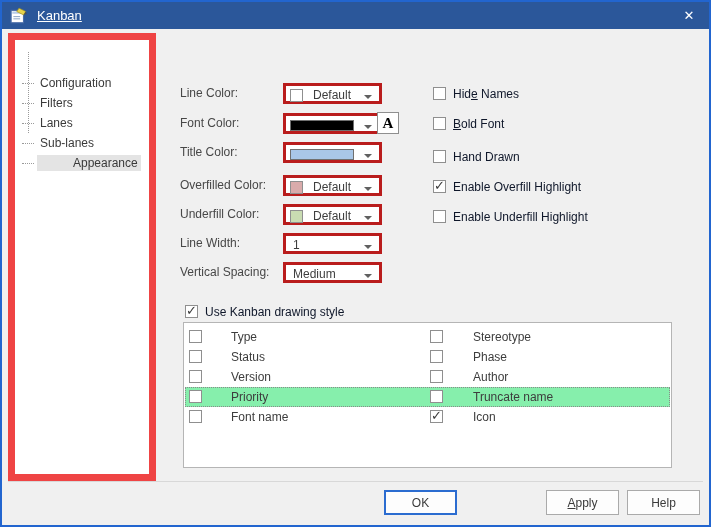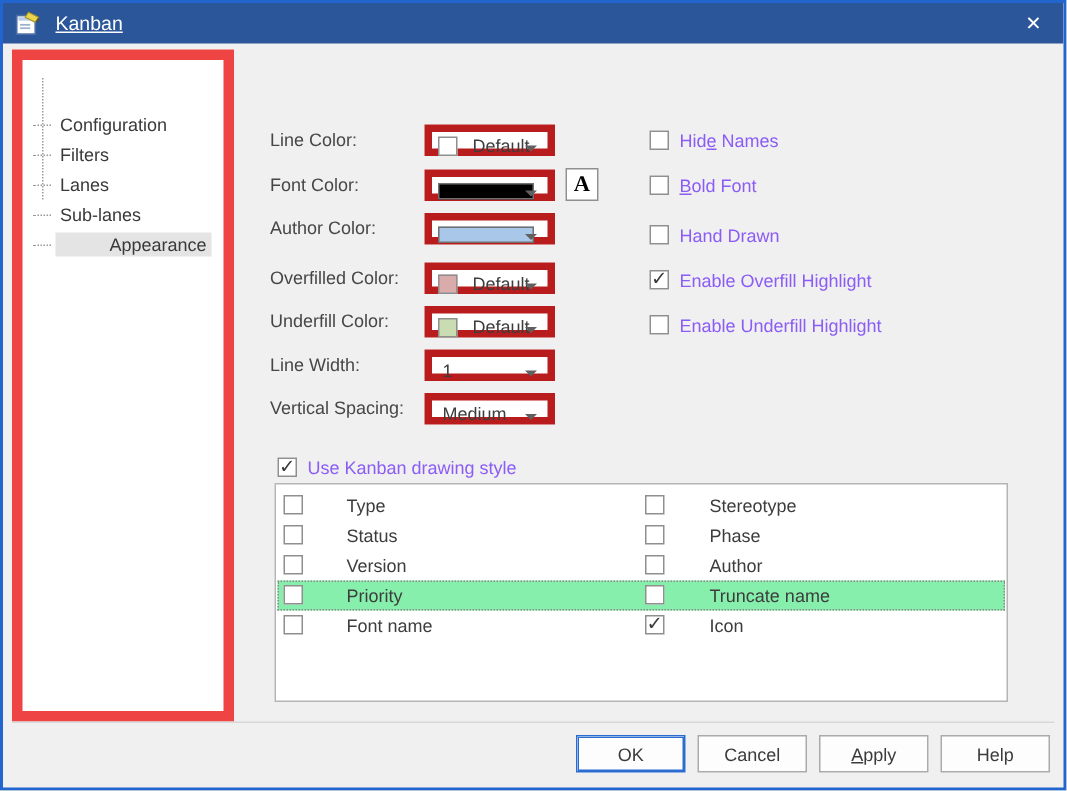--- a/index.html
+++ b/index.html
@@ -32,22 +32,22 @@
   .tree-item {
     position:absolute; left:7px; height:20px; display:flex; align-items:center;
     cursor:default; white-space:nowrap;
   }
   .tree-stub { width:12px; height:0; border-top:1px dotted #9a9a9a; margin-right:3px; }
   .tree-label { padding:1px 3px; color:#3a3a3a; }
   .tree-item.selected .tree-label { background:#e4e4e4;padding-left:36px; }
 
   .form-label { position:absolute; left:178px; height:21px; line-height:21px; color:#474747; }
   .combo {
-    position:absolute; left:281px; width:87px; height:21px;
-    background:#ffffff; border:5px solid #b91c1c; cursor:default;
+    position:absolute; left:281px; width:99px; height:21px;
+    background:#ffffff; border:3px solid #b91c1c; cursor:default;
   }
   .combo-arrow {
     position:absolute; right:7px; top:9px; width:0; height:0;
     border-left:4px solid transparent; border-right:4px solid transparent;
     border-top:4px solid #606060;
   }
   .combo-chip {
     position:absolute; left:4px; top:3px; width:13px; height:13px;
     border:1px solid #8f8f8f; background:#ffffff;
   }
@@ -64,21 +64,21 @@
     line-height:20px; color:#000000; cursor:pointer;
   }
   .checkrow { position:absolute; display:flex; align-items:center; height:15px; cursor:default; }
   .checkbox {
     width:13px; height:13px; background:#ffffff; border:1px solid #8f8f8f;
     position:relative; flex:0 0 auto;
   }
   .checkbox .glyph {
     position:absolute; left:0px; top:-3px; font-size:13px; color:#3a3a3a;
   }
-  .checkrow .cb-label { margin-left:7px; color:#8b5cf6; white-space:nowrap;text-align:center; }
+  .checkrow .cb-label { margin-left:7px; color:#0f172a; white-space:nowrap;text-align:center; }
   .mn { text-decoration:underline; }
 
   .list-box {
     position:absolute; left:181px; top:320px; width:489px; height:146px;
     background:#ffffff; border:1px solid #b5b5b5;
   }
   .list-row { position:absolute; left:1px; right:1px; height:20px; }
   .list-row.highlighted { background:#86efac; outline:1px dotted #8a8a8a; outline-offset:-1px; }
   .list-cell-check { position:absolute; top:3px; }
   .list-cell-label { position:absolute; top:3px; color:#3d3d3d; white-space:nowrap; }
@@ -144,21 +144,21 @@
     <span class="combo-arrow"></span>
   </div>
 
   <span class="form-label" style="top:111px">Font Color:</span>
   <div class="combo" style="top:111px">
     <span class="combo-bar" style="background: rgb(0, 0, 0);"></span>
     <span class="combo-arrow"></span>
   </div>
   <div class="font-btn">A</div>
 
-  <span class="form-label" style="top:140px">Author Color:</span>
+  <span class="form-label" style="top:140px">Title Color:</span>
   <div class="combo" style="top:140px">
     <span class="combo-bar" style="background: rgb(169, 199, 232);"></span>
     <span class="combo-arrow"></span>
   </div>
 
   <span class="form-label" style="top:173px">Overfilled Color:</span>
   <div class="combo" style="top:173px">
     <span class="combo-chip" style="background: rgb(217, 171, 171);"></span>
     <span class="combo-value">Default</span>
     <span class="combo-arrow"></span>
@@ -269,19 +269,18 @@
       <span class="list-cell-label" style="left:46px">Font name</span>
       <span class="checkbox list-cell-check" style="left:245px">
           <span class="glyph">✓</span>
         </span>
       <span class="list-cell-label" style="left:288px">Icon</span>
     </div>
   </div>
 
   <div class="separator"></div>
   <button class="btn default" style="left:382px">OK</button>
-  <button class="btn" style="left:463px">Cancel</button>
   <button class="btn" style="left:544px">
       <span><span></span><span class="mn">A</span><span>pply</span></span>
     </button>
   <button class="btn" style="left:625px">Help</button>
 
 </div>
 
 </body></html>

